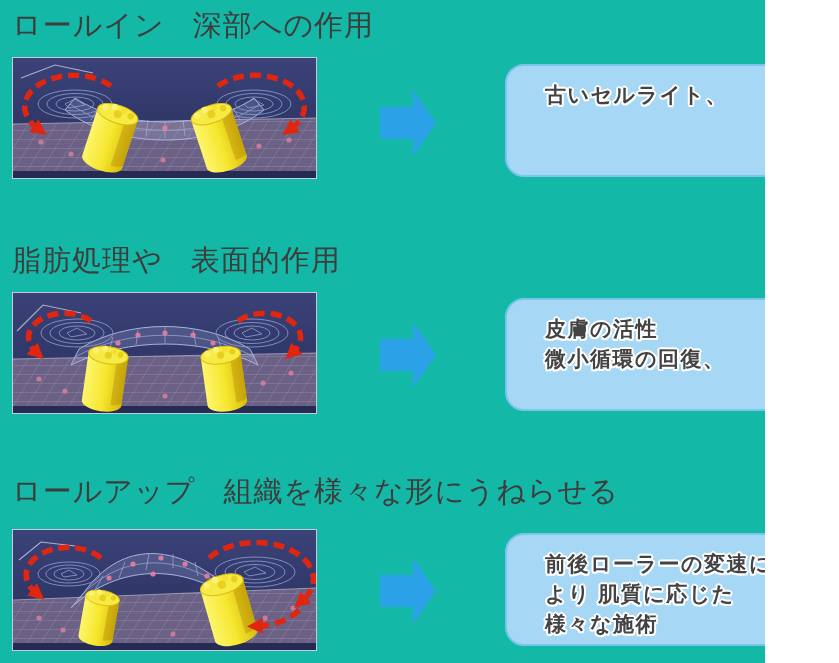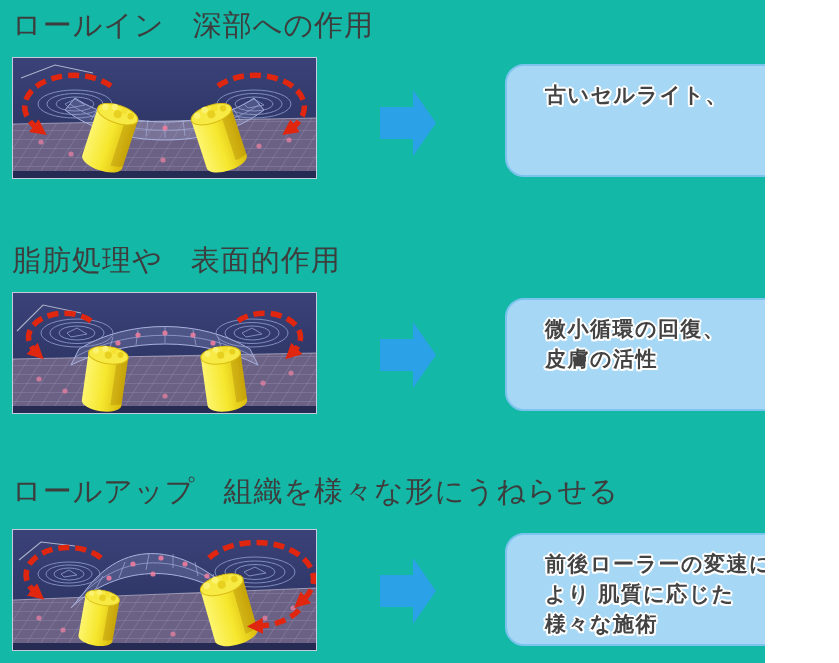--- a/index.html
+++ b/index.html
@@ -235,22 +235,22 @@
       <path d="M78,28 A36,24 0 0 0 22,58" stroke="#e1260f" stroke-width="5.5" fill="none" stroke-dasharray="11 6" marker-end="url(#headB)"></path>
       <path d="M225,28 A36,24 0 0 1 281,58" stroke="#e1260f" stroke-width="5.5" fill="none" stroke-dasharray="11 6" marker-end="url(#headB)"></path>
     </svg>
   </div>
 
   <svg class="arrow a2" viewBox="0 0 56 66">
     <polygon points="0,17 33,17 33,0 56,33 33,66 33,49 0,49" fill="#2ba1e8"></polygon>
   </svg>
 
   <div class="infobox b2">
+    <div>皮膚の活性</div>
     <div>微小循環の回復、</div>
-    <div>皮膚の活性</div>
   </div>
 
   <h2 class="heading h3"><span>ロールアップ</span><span class="sub">組織を様々な形にうねらせる</span></h2>
 
   <div class="illus i3">
     <svg viewBox="0 0 303 120">
       <defs>
         <linearGradient id="bgC" x1="0" y1="0" x2="0" y2="1">
           <stop offset="0" stop-color="#3a4278"></stop>
             <stop offset="1" stop-color="#272e5c"></stop>

